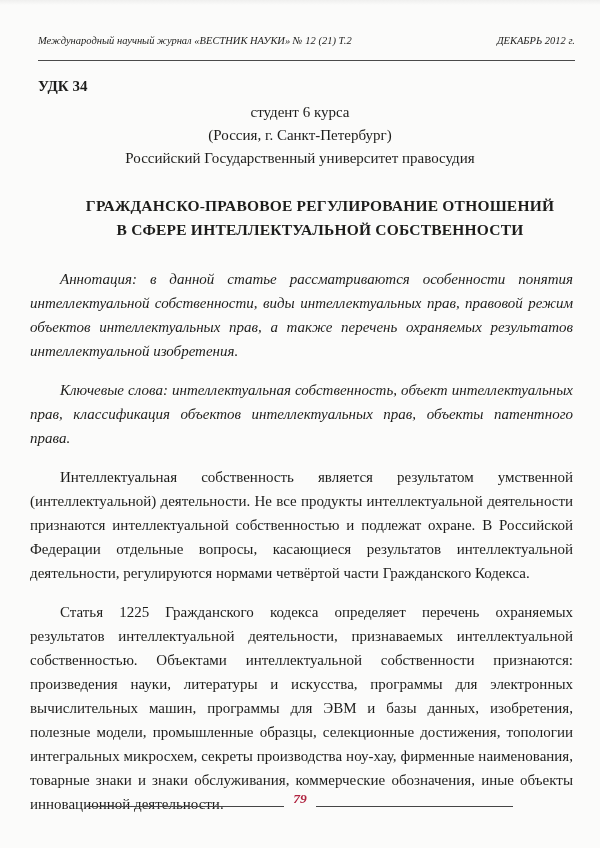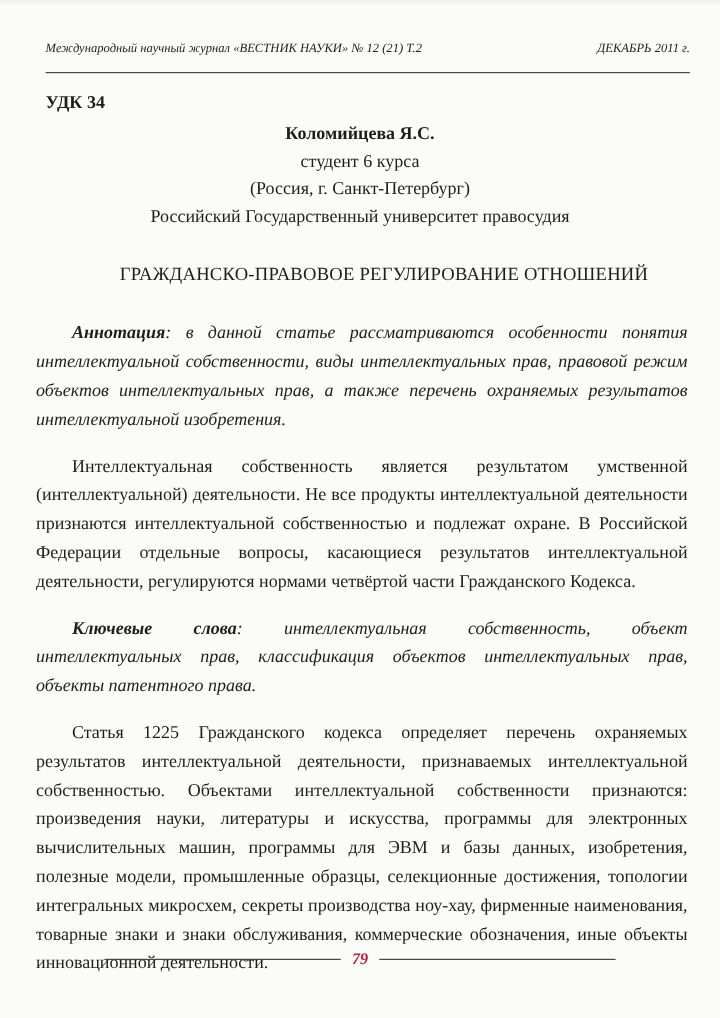--- a/index.html
+++ b/index.html
@@ -43,44 +43,44 @@
   .authors {
     margin-top: 6px;
     text-align: center;
     font-size: 15px;
     line-height: 23px;
   }
   .authors .author-name { font-weight: bold; }
   .article-title {
     margin-top: 24px;
     text-align: center;
-    font-weight: normal;
+    font-weight: bold;
     font-size: 15.5px;
     line-height: 24px;
     letter-spacing: 0.2px;
     padding-left: 40px;
   }
   .para {
     margin-left: 30px;
     margin-right: 27px;
     font-size: 15px;
     line-height: 24px;
     text-align: justify;
     text-indent: 30px;
   }
   .abstract { margin-top: 25px; font-style: italic; }
   .keywords { margin-top: 14px; font-style: italic; }
-  .label-bold { font-weight: bold; }
+  .label-bold { font-weight: normal; }
   .body-para-1 { margin-top: 13px; }
   .body-para-2 { margin-top: 0; font-family: Liberation Serif, serif; }
   .footer {
     position: absolute;
     top: 791px; left: 0; right: 0;
     display: flex;
-    align-items: center;
+    align-items: flex-end;
     justify-content: center;
     gap: 9px;
   }
   .footer-rule {
     width: 197px;
     border-top: 1px solid #454545;
     height: 0;
   }
   .page-number {
     font-style: italic;
@@ -90,43 +90,43 @@
   }
 </style>
 </head>
 <body>
 
 <div class="page">
   <div class="scan-edge-top"></div>
 
   <div class="journal-header">
     <span>Международный научный журнал «ВЕСТНИК НАУКИ» № 12 (21) Т.2</span>
-    <span>ДЕКАБРЬ 2011 г.</span>
+    <span>ДЕКАБРЬ 2012 г.</span>
   </div>
 
   <div class="header-rule"></div>
 
   <div class="udc">УДК 34</div>
 
   <div class="authors">
-    <div class="author-name">Коломийцева Я.С.</div>
     <div>студент 6 курса</div>
     <div>(Россия, г. Санкт-Петербург)</div>
     <div>Российский Государственный университет правосудия</div>
   </div>
 
   <div class="article-title">
     <div>ГРАЖДАНСКО-ПРАВОВОЕ РЕГУЛИРОВАНИЕ ОТНОШЕНИЙ</div>
+    <div>В СФЕРЕ ИНТЕЛЛЕКТУАЛЬНОЙ СОБСТВЕННОСТИ</div>
   </div>
 
   <p class="para abstract"><span class="label-bold">Аннотация</span><span>: в данной статье рассматриваются особенности понятия интеллектуальной собственности, виды интеллектуальных прав, правовой режим объектов интеллектуальных прав, а также перечень охраняемых результатов интеллектуальной изобретения.</span></p>
 
+  <p class="para keywords"><span class="label-bold">Ключевые слова</span><span>: интеллектуальная собственность, объект интеллектуальных прав, классификация объектов интеллектуальных прав, объекты патентного права.</span></p>
+
   <p class="para body-para-1">Интеллектуальная собственность является результатом умственной (интеллектуальной) деятельности. Не все продукты интеллектуальной деятельности признаются интеллектуальной собственностью и подлежат охране. В Российской Федерации отдельные вопросы, касающиеся результатов интеллектуальной деятельности, регулируются нормами четвёртой части Гражданского Кодекса.</p>
-
-  <p class="para keywords"><span class="label-bold">Ключевые слова</span><span>: интеллектуальная собственность, объект интеллектуальных прав, классификация объектов интеллектуальных прав, объекты патентного права.</span></p>
 
   <p class="para body-para-2">Статья 1225 Гражданского кодекса определяет перечень охраняемых результатов интеллектуальной деятельности, признаваемых интеллектуальной собственностью. Объектами интеллектуальной собственности признаются: произведения науки, литературы и искусства, программы для электронных вычислительных машин, программы для ЭВМ и базы данных, изобретения, полезные модели, промышленные образцы, селекционные достижения, топологии интегральных микросхем, секреты производства ноу-хау, фирменные наименования, товарные знаки и знаки обслуживания, коммерческие обозначения, иные объекты инновационной деятельности.</p>
 
   <div class="footer">
     <div class="footer-rule"></div>
     <span class="page-number" style="color: rgb(176, 36, 64);">79</span>
     <div class="footer-rule"></div>
   </div>
 </div>
 

